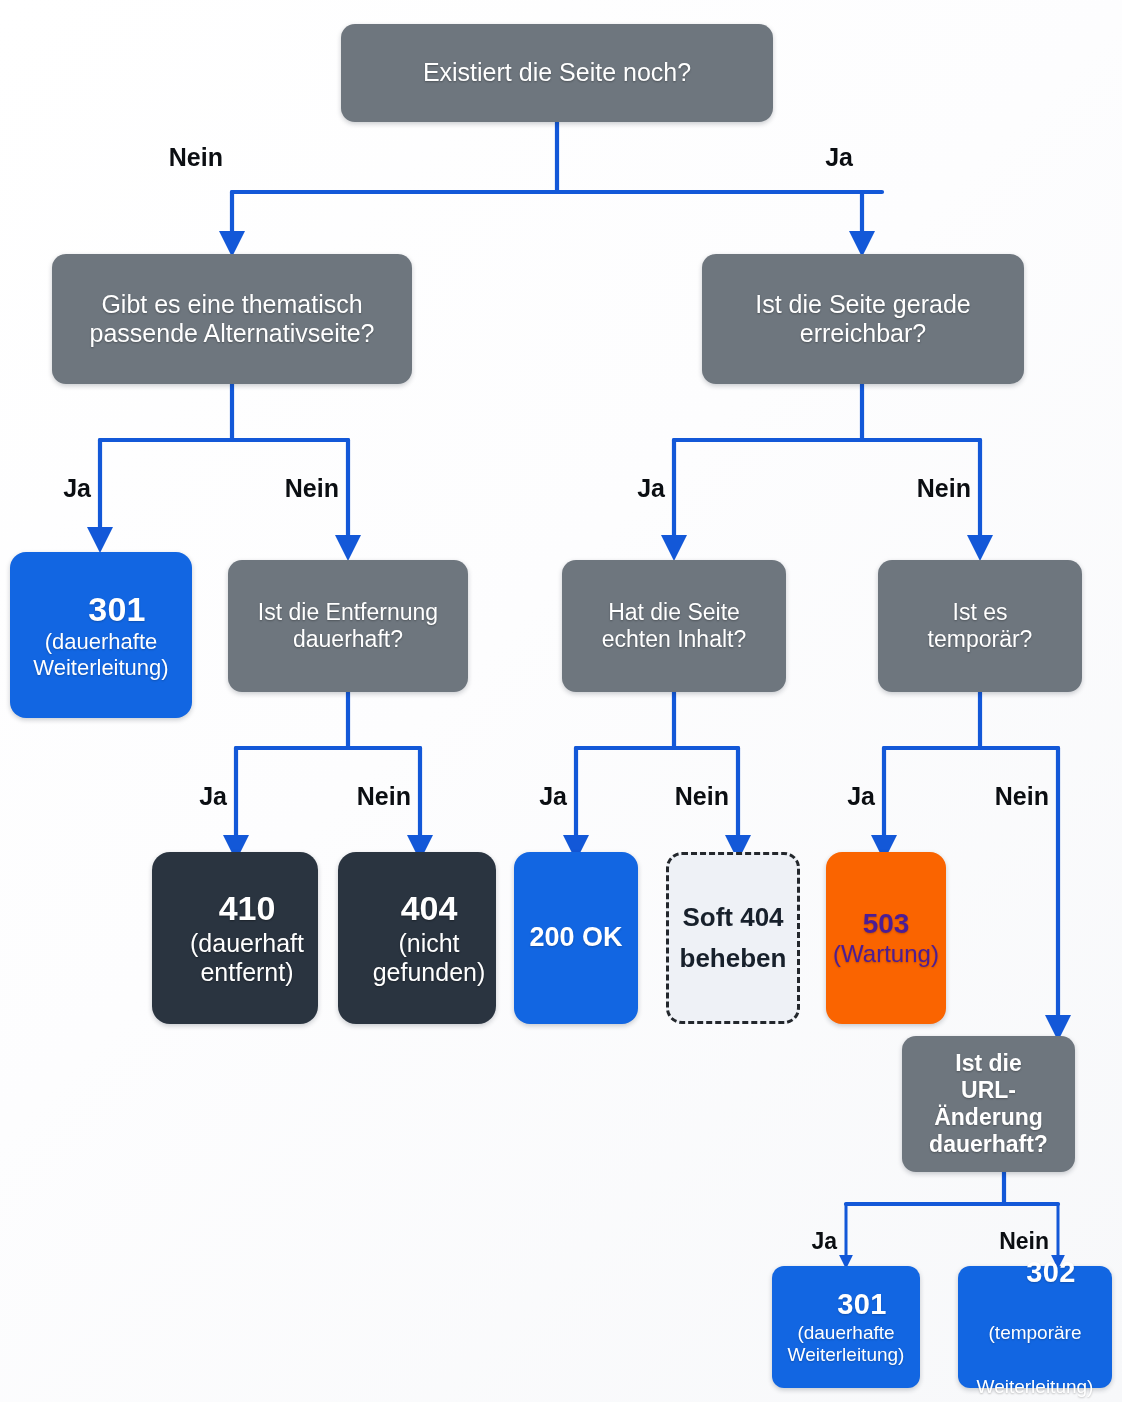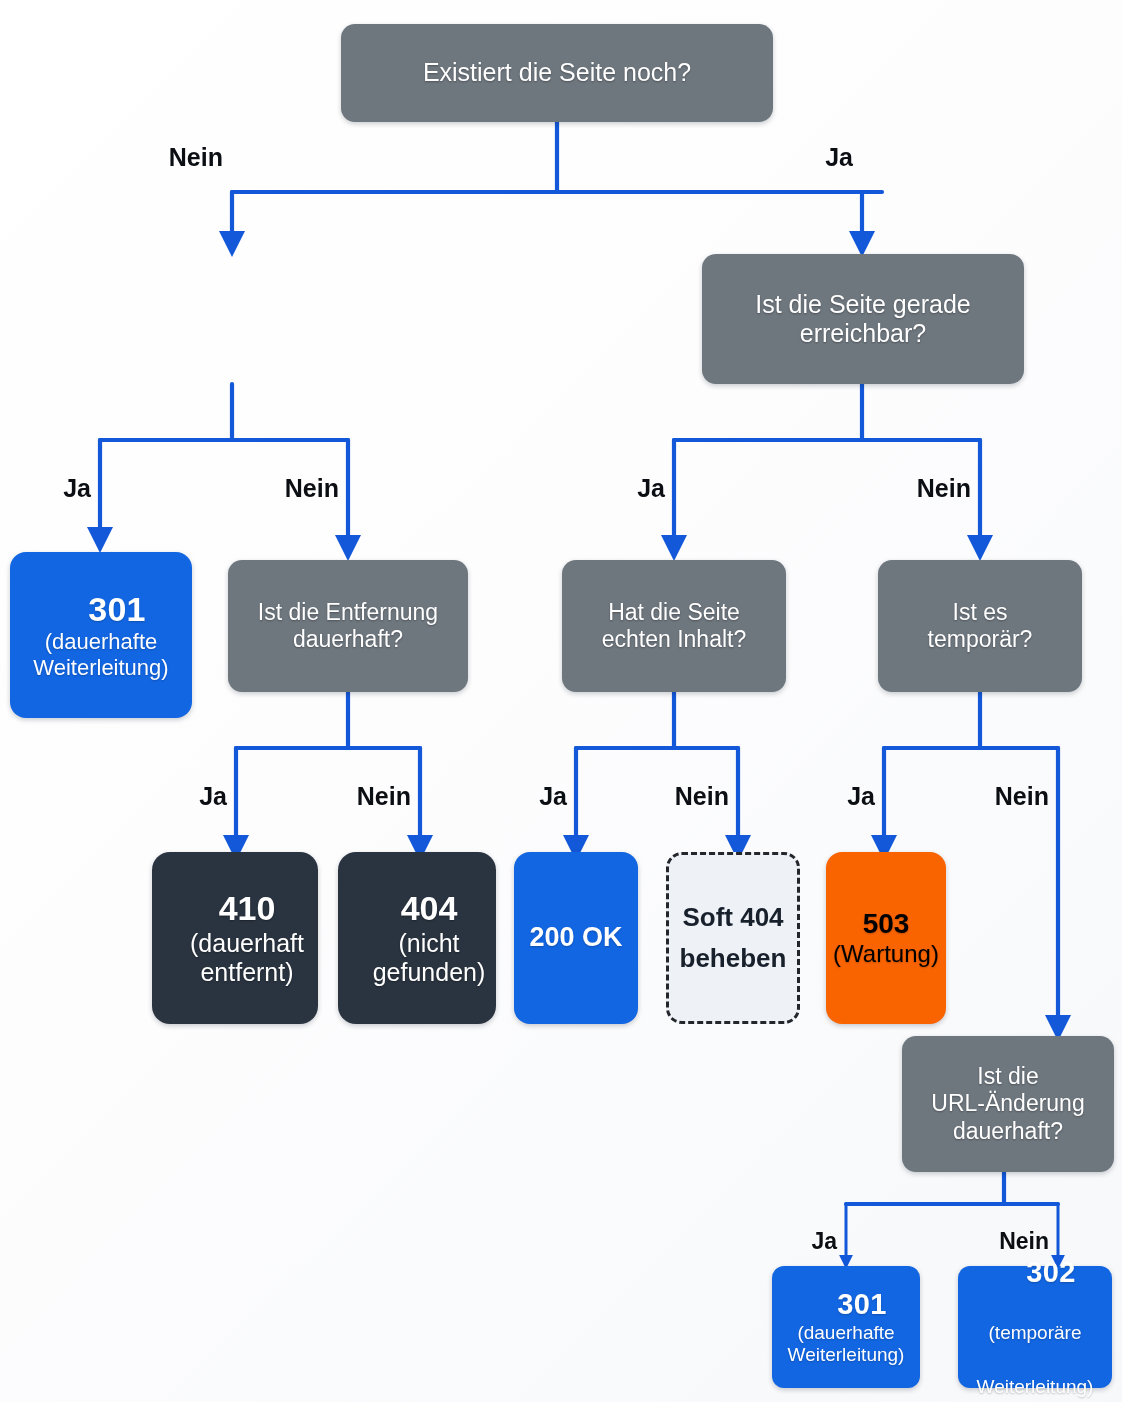--- a/index.html
+++ b/index.html
@@ -63,21 +63,21 @@
     border-radius:18px;
     text-shadow:0 1px 2px rgba(0,0,0,.35);
     padding-left:34px;
   }
   .n-dark .big{font-size:34px;font-weight:700;}
   .n-dark .sub{font-size:25px;font-weight:400;}
 
   
   .n-orange{
     background:#fa6400;
-    color:#000000;
+    color:#4c1d95;
     text-shadow:0 1px 2px rgba(0,0,0,.22);
   }
   .n-orange .big{font-size:28px;font-weight:700;}
   .n-orange .sub{font-size:24px;font-weight:400;}
 
   
   .n-dashed{
     background:#eef1f6;
     color:#17202b;
     border:3px dashed #23272c;
@@ -148,20 +148,24 @@
       <path d="M 846,1204 L 1058,1204"></path>
       <path d="M 846,1204 L 846,1262" marker-end="url(#arrowsm)" stroke-width="3"></path>
       <path d="M 1058,1204 L 1058,1262" marker-end="url(#arrowsm)" stroke-width="3"></path>
     </g>
   </svg>
 
   <div class="node n-decision" style="left:341px;top:24px;width:432px;height:98px;">
     <span class="l1">Existiert die Seite noch?</span>
   </div>
 
+  <div class="node n-decision" style="left:52px;top:254px;width:360px;height:130px;">
+    <span class="l1">Gibt es eine thematisch</span>
+    <span class="l2">passende Alternativseite?</span>
+  </div>
 
   <div class="node n-decision" style="left:702px;top:254px;width:322px;height:130px;">
     <span class="l1">Ist die Seite gerade</span>
     <span class="l2">erreichbar?</span>
   </div>
 
   <div class="node n-blue" style="left:10px;top:552px;width:182px;height:166px;border-radius:16px;">
     <span class="big">301</span>
     <span class="sub">(dauerhafte</span>
     <span class="sub">Weiterleitung)</span>
@@ -201,21 +205,21 @@
   <div class="node n-dashed" style="left:666px;top:852px;width:134px;height:172px;">
     <span class="l1">Soft 404</span>
     <span class="l2">beheben</span>
   </div>
 
   <div class="node n-orange" style="left:826px;top:852px;width:120px;height:172px;border-radius:16px;">
     <span class="big">503</span>
     <span class="sub">(Wartung)</span>
   </div>
 
-  <div class="node n-decision small" style="left:902px;top:1036px;width:212px;height:136px;">
+  <div class="node n-decision small" style="left:902px;top:1036px;width:173px;height:136px;font-weight:bold;">
     <span class="l1">Ist die</span>
     <span class="l2">URL-Änderung</span>
     <span class="l3">dauerhaft?</span>
   </div>
 
   <div class="node n-blue" style="left:772px;top:1266px;width:148px;height:122px;border-radius:12px;">
     <span class="big" style="font-size:29px;">301</span>
     <span class="sub" style="font-size:19px;">(dauerhafte</span>
     <span class="sub" style="font-size:19px;">Weiterleitung)</span>
   </div>

